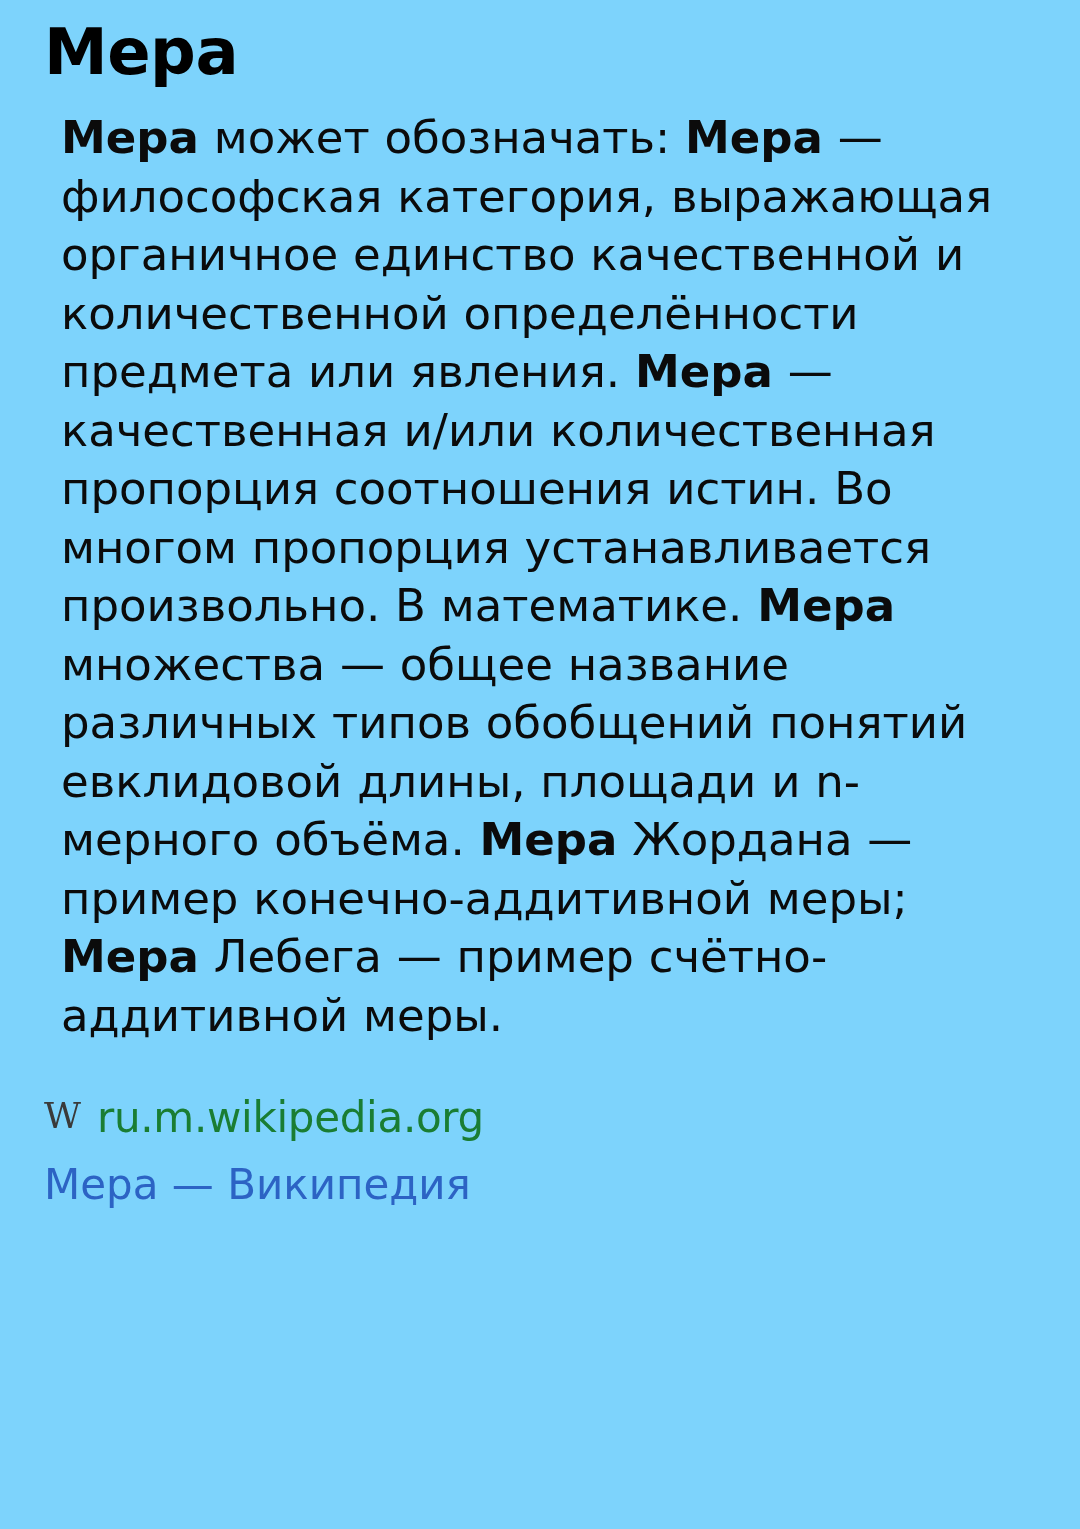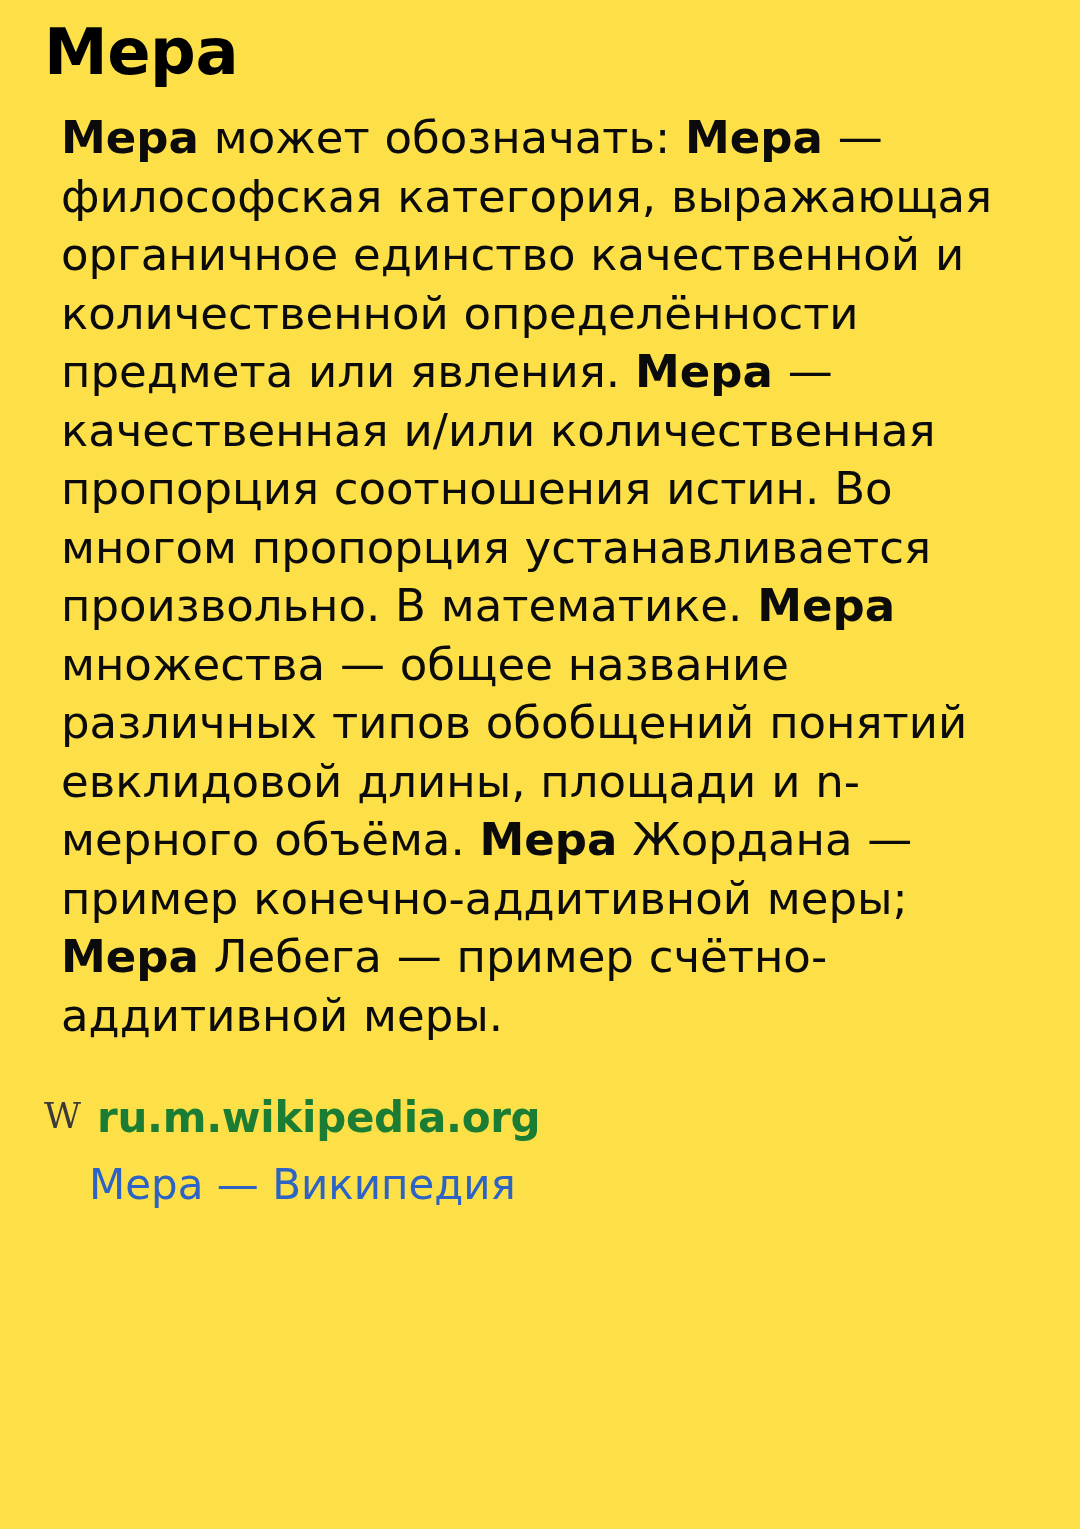--- a/index.html
+++ b/index.html
@@ -12,21 +12,21 @@
     height: 1529px;
     font-family: "DejaVu Sans", sans-serif;
     color: #000000;
     overflow: hidden;
   }
   .page {
     box-sizing: border-box;
     width: 1080px;
     height: 1529px;
     padding: 18px 56px 0 44px;
-    background: #fde047;
+    background: #7dd3fc;
   }
   .title {
     font-size: 64px;
     font-weight: 700;
     line-height: 1.08;
     letter-spacing: -0.5px;
     margin: 0 0 22px 0;
     color: #000000;
   }
   .body-text {
@@ -49,21 +49,21 @@
   .w-glyph {
     font-family: "DejaVu Serif", serif;
     font-size: 36px;
     color: #3a3a3a;
     line-height: 1;
     display: inline-block;
     transform: translateY(-2px);
   }
   .source-domain {
     font-size: 42px;
-    font-weight: 700;
+    font-weight: 400;
     color: #1a7d33;
     letter-spacing: -0.3px;
     text-decoration: none;
     text-align: center;
   }
   .source-link {
     margin-top: 18px;
     font-size: 42px;
     color: #2c63c4;
     text-decoration: none;
@@ -78,15 +78,15 @@
 
   <h1 class="title">Мера</h1>
 
   <p class="body-text"><b>Мера</b><span> может обозначать: </span><b>Мера</b><span> — философская категория, выражающая органичное единство качественной и количественной определённости предмета или явления. </span><b>Мера</b><span> — качественная и/или количественная пропорция соотношения истин. Во многом пропорция устанавливается произвольно. В математике. </span><b>Мера</b><span> множества — общее название различных типов обобщений понятий евклидовой длины, площади и n-мерного объёма. </span><b>Мера</b><span> Жордана — пример конечно-аддитивной меры; </span><b>Мера</b><span> Лебега — пример счётно-аддитивной меры.</span></p>
 
   <div class="source">
     <span class="w-glyph">W</span>
     <span class="source-domain" style="color: rgb(26, 125, 51);">ru.m.wikipedia.org</span>
   </div>
 
-  <a class="source-link" href="#" style="color: rgb(44, 99, 196); margin-left: 45px;">Мера — Википедия</a>
+  <a class="source-link" href="#" style="color: rgb(44, 99, 196);">Мера — Википедия</a>
 
 </div>
 
 </body></html>

